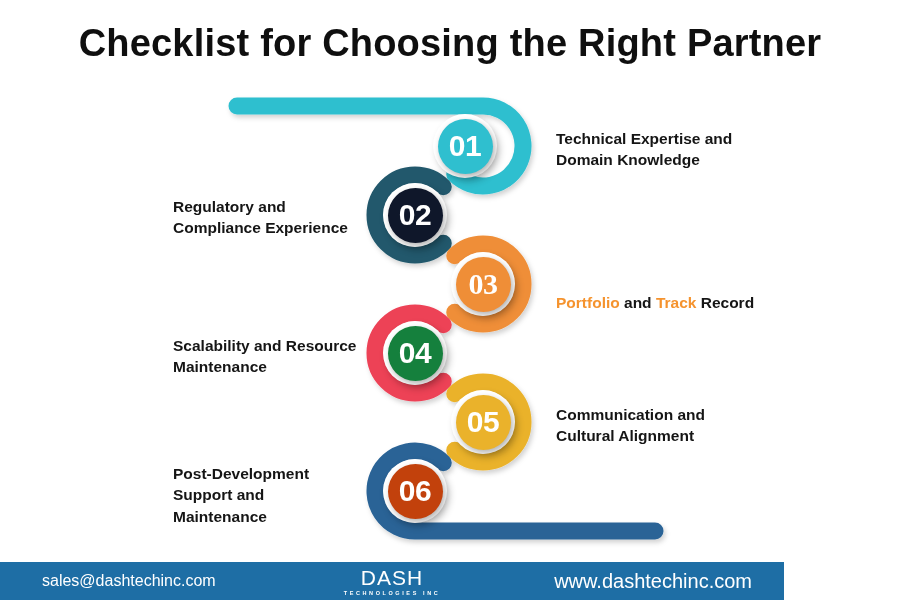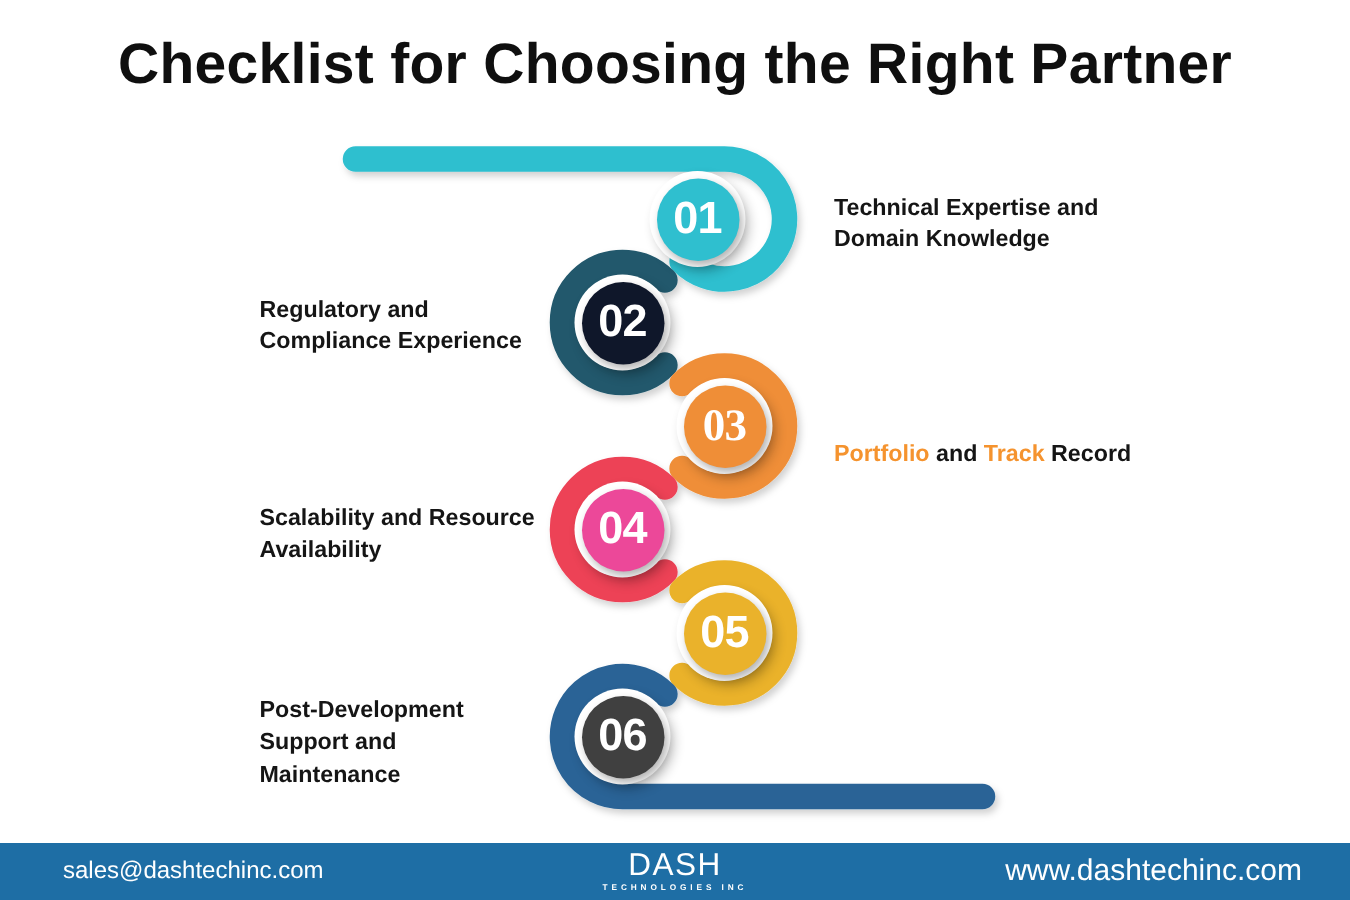--- a/index.html
+++ b/index.html
@@ -15,21 +15,21 @@
          display:flex;align-items:center;justify-content:center;
          box-shadow:3px 4px 7px rgba(0,0,0,.20);}
   .badge-inner{width:55px;height:55px;border-radius:50%;display:flex;align-items:center;
          justify-content:center;color:#ffffff;font-weight:700;font-size:30px;
          letter-spacing:-.5px;box-shadow:2px 3px 6px rgba(0,0,0,.30);}
 
   .step-label{position:absolute;font-size:15.5px;font-weight:700;color:#151515;
          line-height:1.38;white-space:pre-line;}
   .step-label .accent{font-weight:700;}
 
-  .footer{position:absolute;left:0;bottom:0;width:900px;height:38px;
+  .footer{position:absolute;left:0;bottom:0;width:784px;height:38px;
          display:flex;align-items:center;color:#ffffff;box-sizing:border-box;}
   .footer-email{position:absolute;left:42px;top:50%;transform:translateY(-50%);font-size:16px;}
   .footer-site{position:absolute;right:32px;top:50%;transform:translateY(-50%);font-size:20px;}
   .logo{position:absolute;left:50%;top:50%;transform:translate(-50%,-50%);text-align:center;line-height:1;}
   .logo-main{font-size:21px;font-weight:400;letter-spacing:1px;}
   .logo-sub{font-size:5.5px;letter-spacing:2.6px;margin-top:2.5px;font-weight:700;}
 </style>
 </head>
 <body>
 
@@ -72,42 +72,44 @@
     <div class="badge-inner" style="background: #0f172a;">
       <span>02</span>
     </div>
   </div>
   <div class="badge" style="left:451px;top:252px;">
     <div class="badge-inner" style="background: rgb(239, 142, 55); font-family: Liberation Serif, serif;">
       <span>03</span>
     </div>
   </div>
   <div class="badge" style="left:383px;top:321px;">
-    <div class="badge-inner" style="background: #ec4899;">
+    <div class="badge-inner" style="background: #15803d;">
       <span>04</span>
     </div>
   </div>
   <div class="badge" style="left:451px;top:390px;">
     <div class="badge-inner" style="background: rgb(234, 178, 43);">
       <span>05</span>
     </div>
   </div>
   <div class="badge" style="left:383px;top:459px;">
-    <div class="badge-inner" style="background: #404040;">
+    <div class="badge-inner" style="background: #c2410c;">
       <span>06</span>
     </div>
   </div>
 
   <div class="step-label" style="left:556px;top:128px;">Technical Expertise and
 Domain Knowledge</div>
   <div class="step-label" style="left:173px;top:196px;">Regulatory and
 Compliance Experience</div>
   <div class="step-label" style="left:556px;top:272px;margin-top:20px;"><span class="accent" style="color: rgb(245, 147, 46);">Portfolio</span><span> and </span><span class="accent" style="color: rgb(245, 147, 46);">Track</span><span> Record</span></div>
   <div class="step-label" style="left:173px;top:335px;">Scalability and Resource
-Availability</div>
+Maintenance</div>
+  <div class="step-label" style="left:556px;top:404px;">Communication and
+Cultural Alignment</div>
   <div class="step-label" style="left:173px;top:463px;">Post-Development
 Support and
 Maintenance</div>
 
   <div class="footer" style="background: rgb(30, 110, 165);">
     <span class="footer-email">sales@dashtechinc.com</span>
     <div class="logo">
       <div class="logo-main">DASH</div>
       <div class="logo-sub">TECHNOLOGIES INC</div>
     </div>

